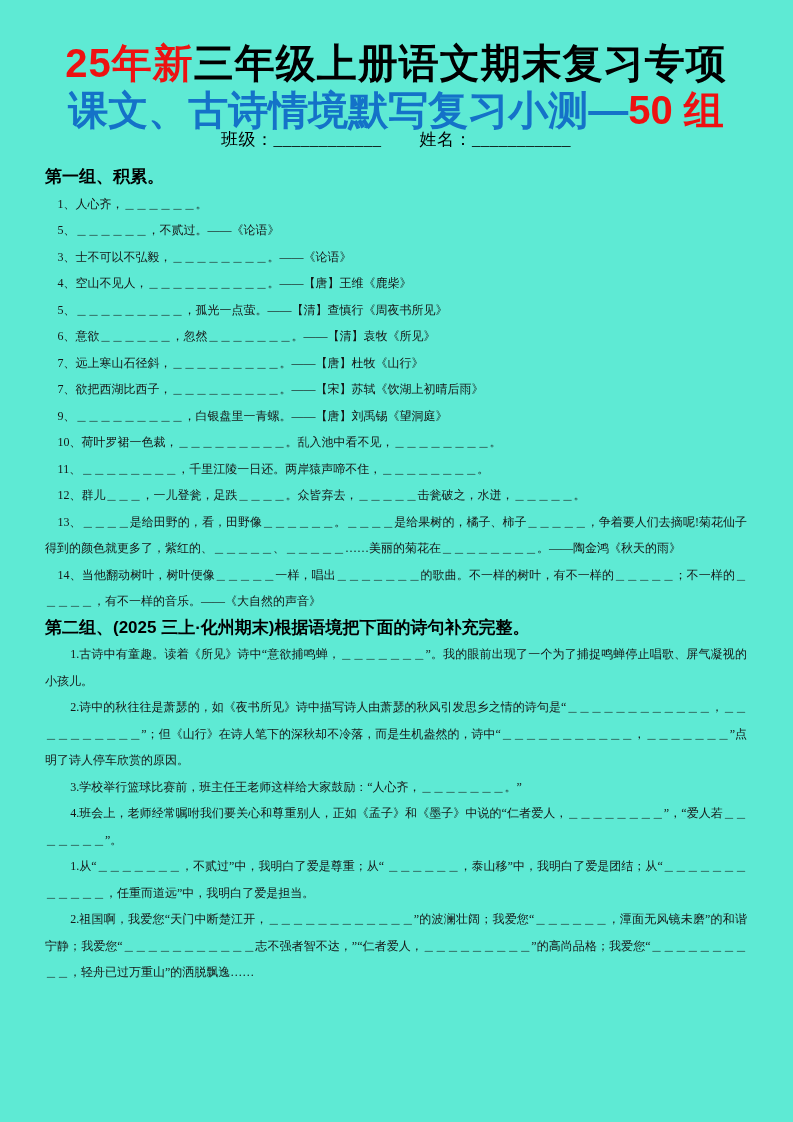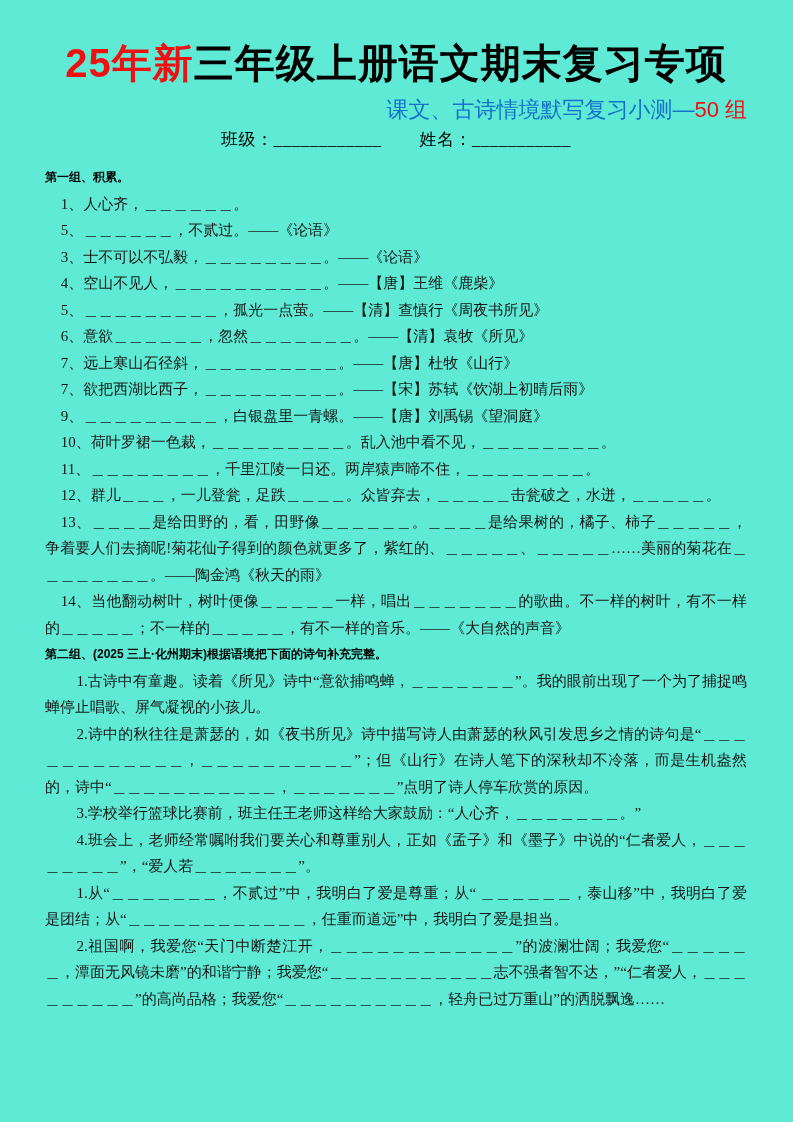--- a/index.html
+++ b/index.html
@@ -19,37 +19,37 @@
   
   .hd{text-align:center;}
   .title{
     margin:0;font-family:"Liberation Sans","DejaVu Sans",sans-serif;
     font-weight:bold;font-size:40px;line-height:46px;color:#000;
     letter-spacing:1px;white-space:nowrap;
   }
   .title .t-red{color:var(--accent-red);}
   .subtitle{
     margin:6px 0 0 0;font-family:"Liberation Sans","DejaVu Sans",sans-serif;
-    font-weight:normal;font-size:22px;line-height:36px;white-space:nowrap;text-align:right;
+    font-weight:bold;font-size:40px;line-height:36px;white-space:nowrap;
   }
   .subtitle .t-blue{color:var(--accent-blue);}
   .subtitle .t-red{color:var(--accent-red);}
   .student-line{
     font-size:17px;line-height:24px;color:#000;
     letter-spacing:0.5px;
   }
   .student-line .gap{display:inline-block;width:38px;}
   
   .content{margin-top:12px;}
   .sec-h{
     margin:0;font-family:"Liberation Sans","DejaVu Sans",sans-serif;
-    font-weight:bold;font-size:12px;line-height:26.5px;color:#000;
+    font-weight:bold;font-size:17px;line-height:26.5px;color:#000;
   }
   p.it{
-    margin:0;font-size:15px;line-height:26.5px;
+    margin:0;font-size:12px;line-height:26.5px;
     text-align:justify;text-justify:inter-ideograph;
     word-break:break-all;color:var(--ink);
   }
   p.s1{text-indent:1.05em;}
   p.s2{text-indent:2.1em;}
 </style>
 </head>
 <body>
 
 <div class="page">

